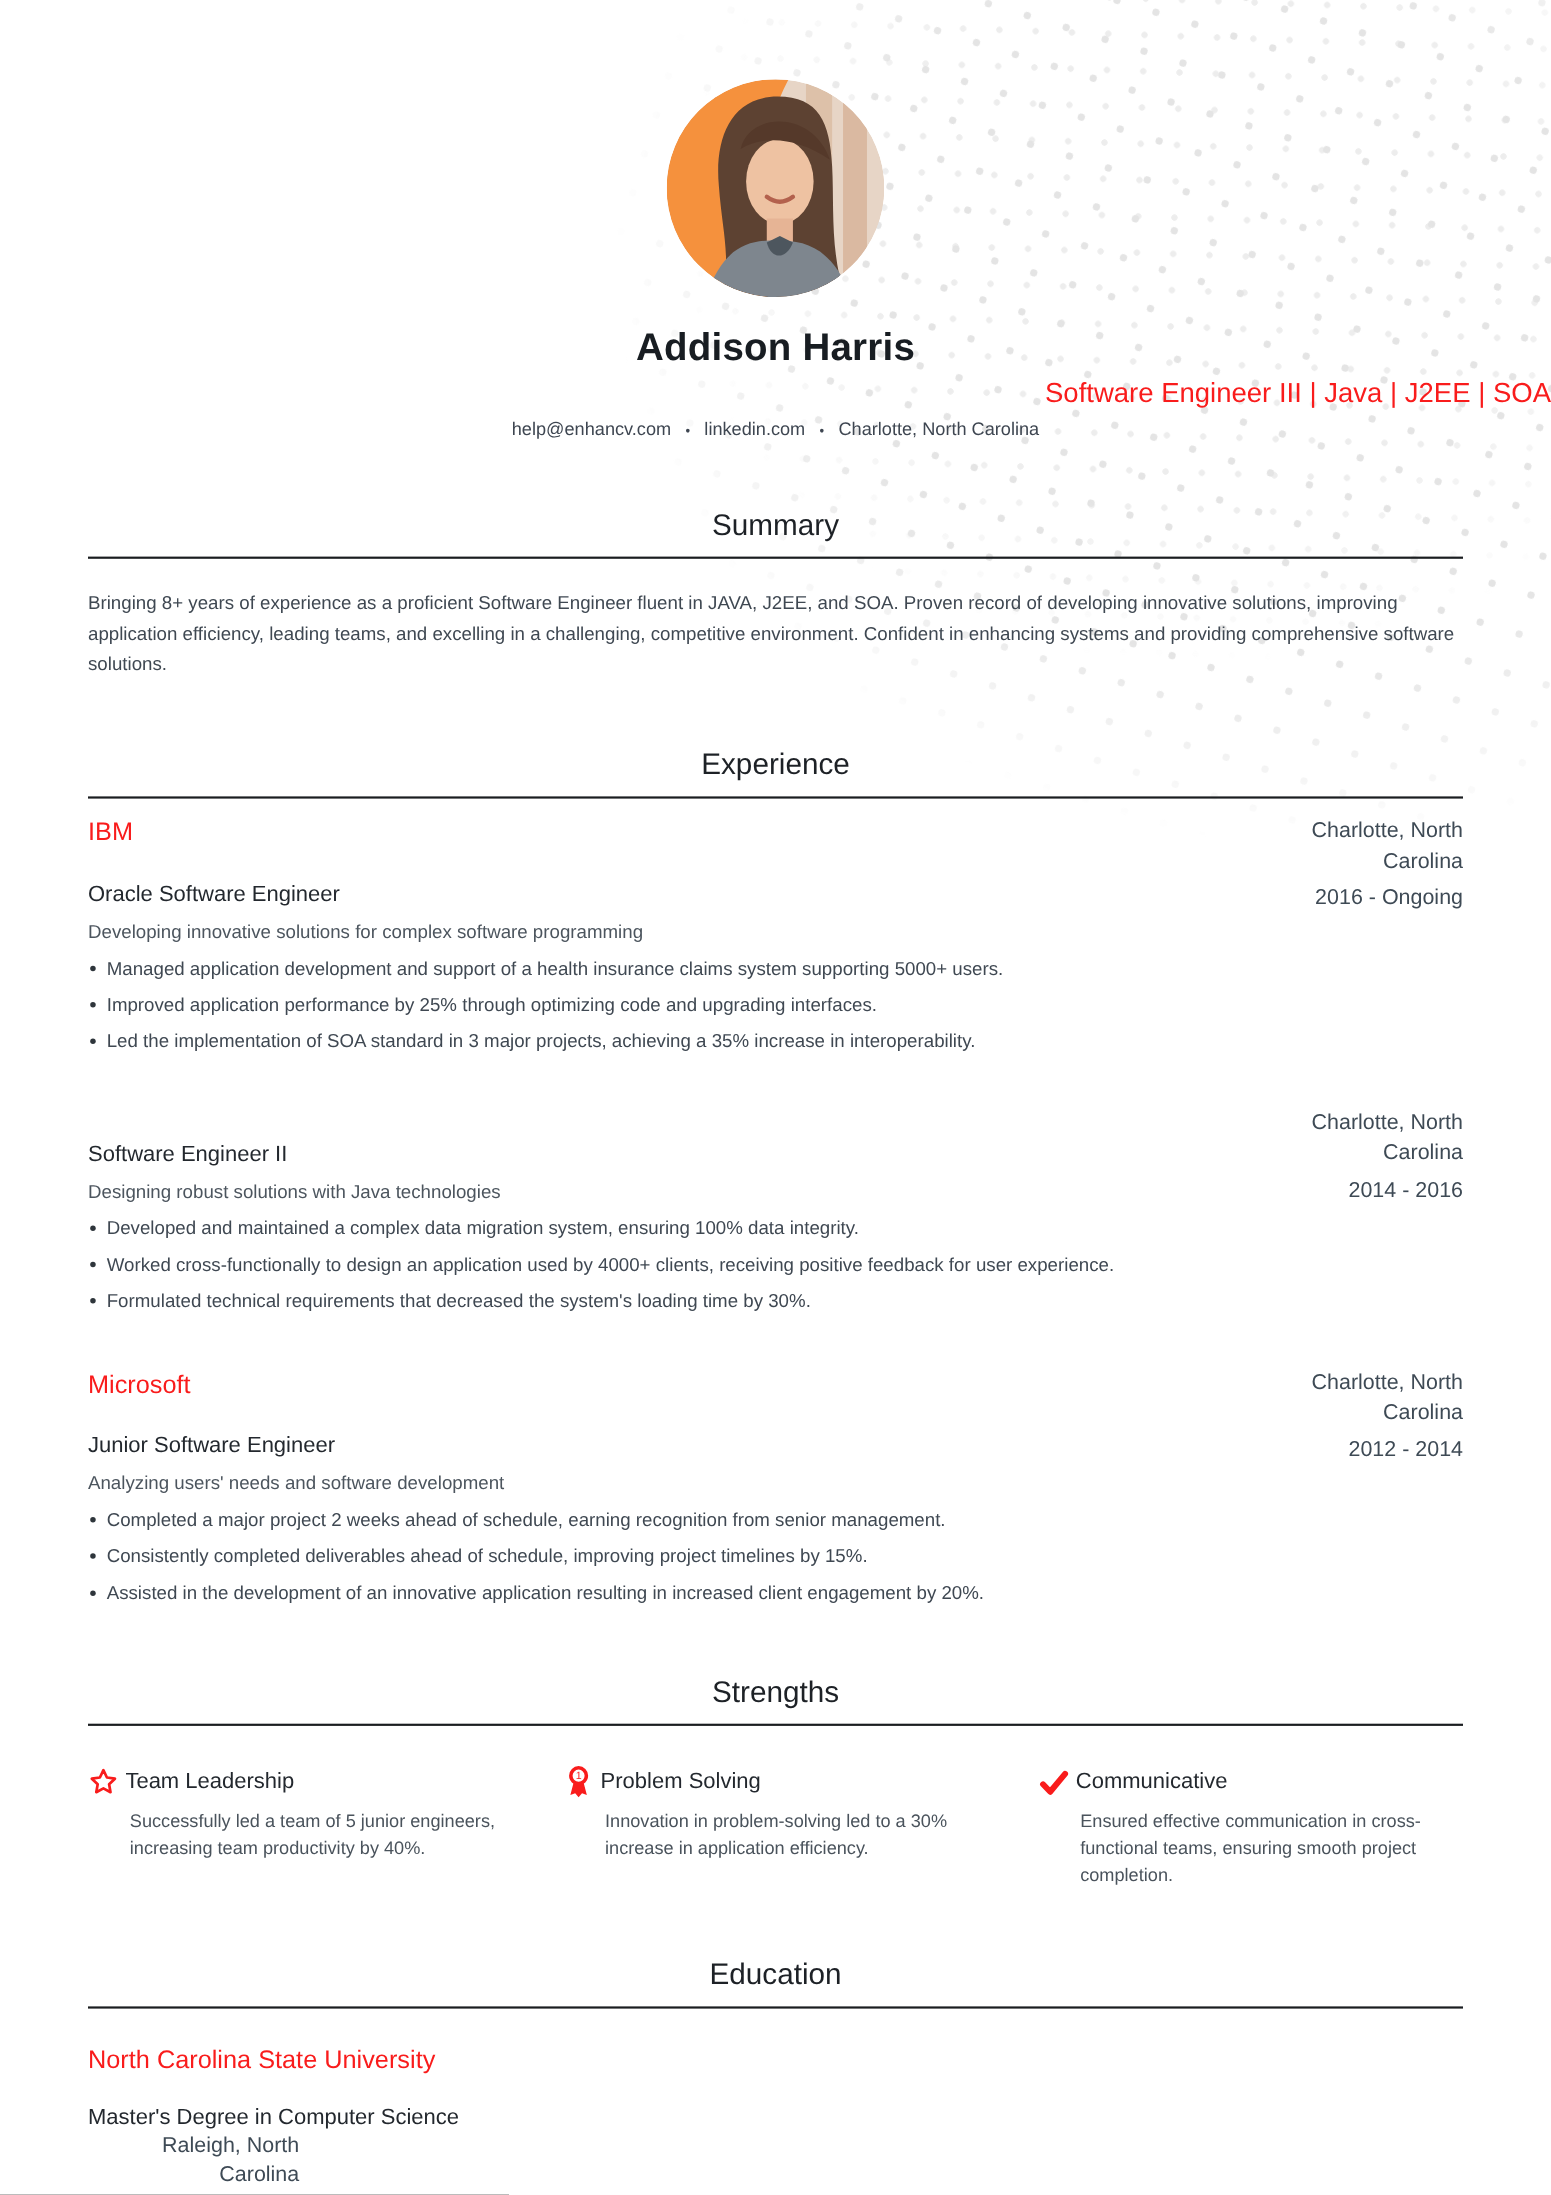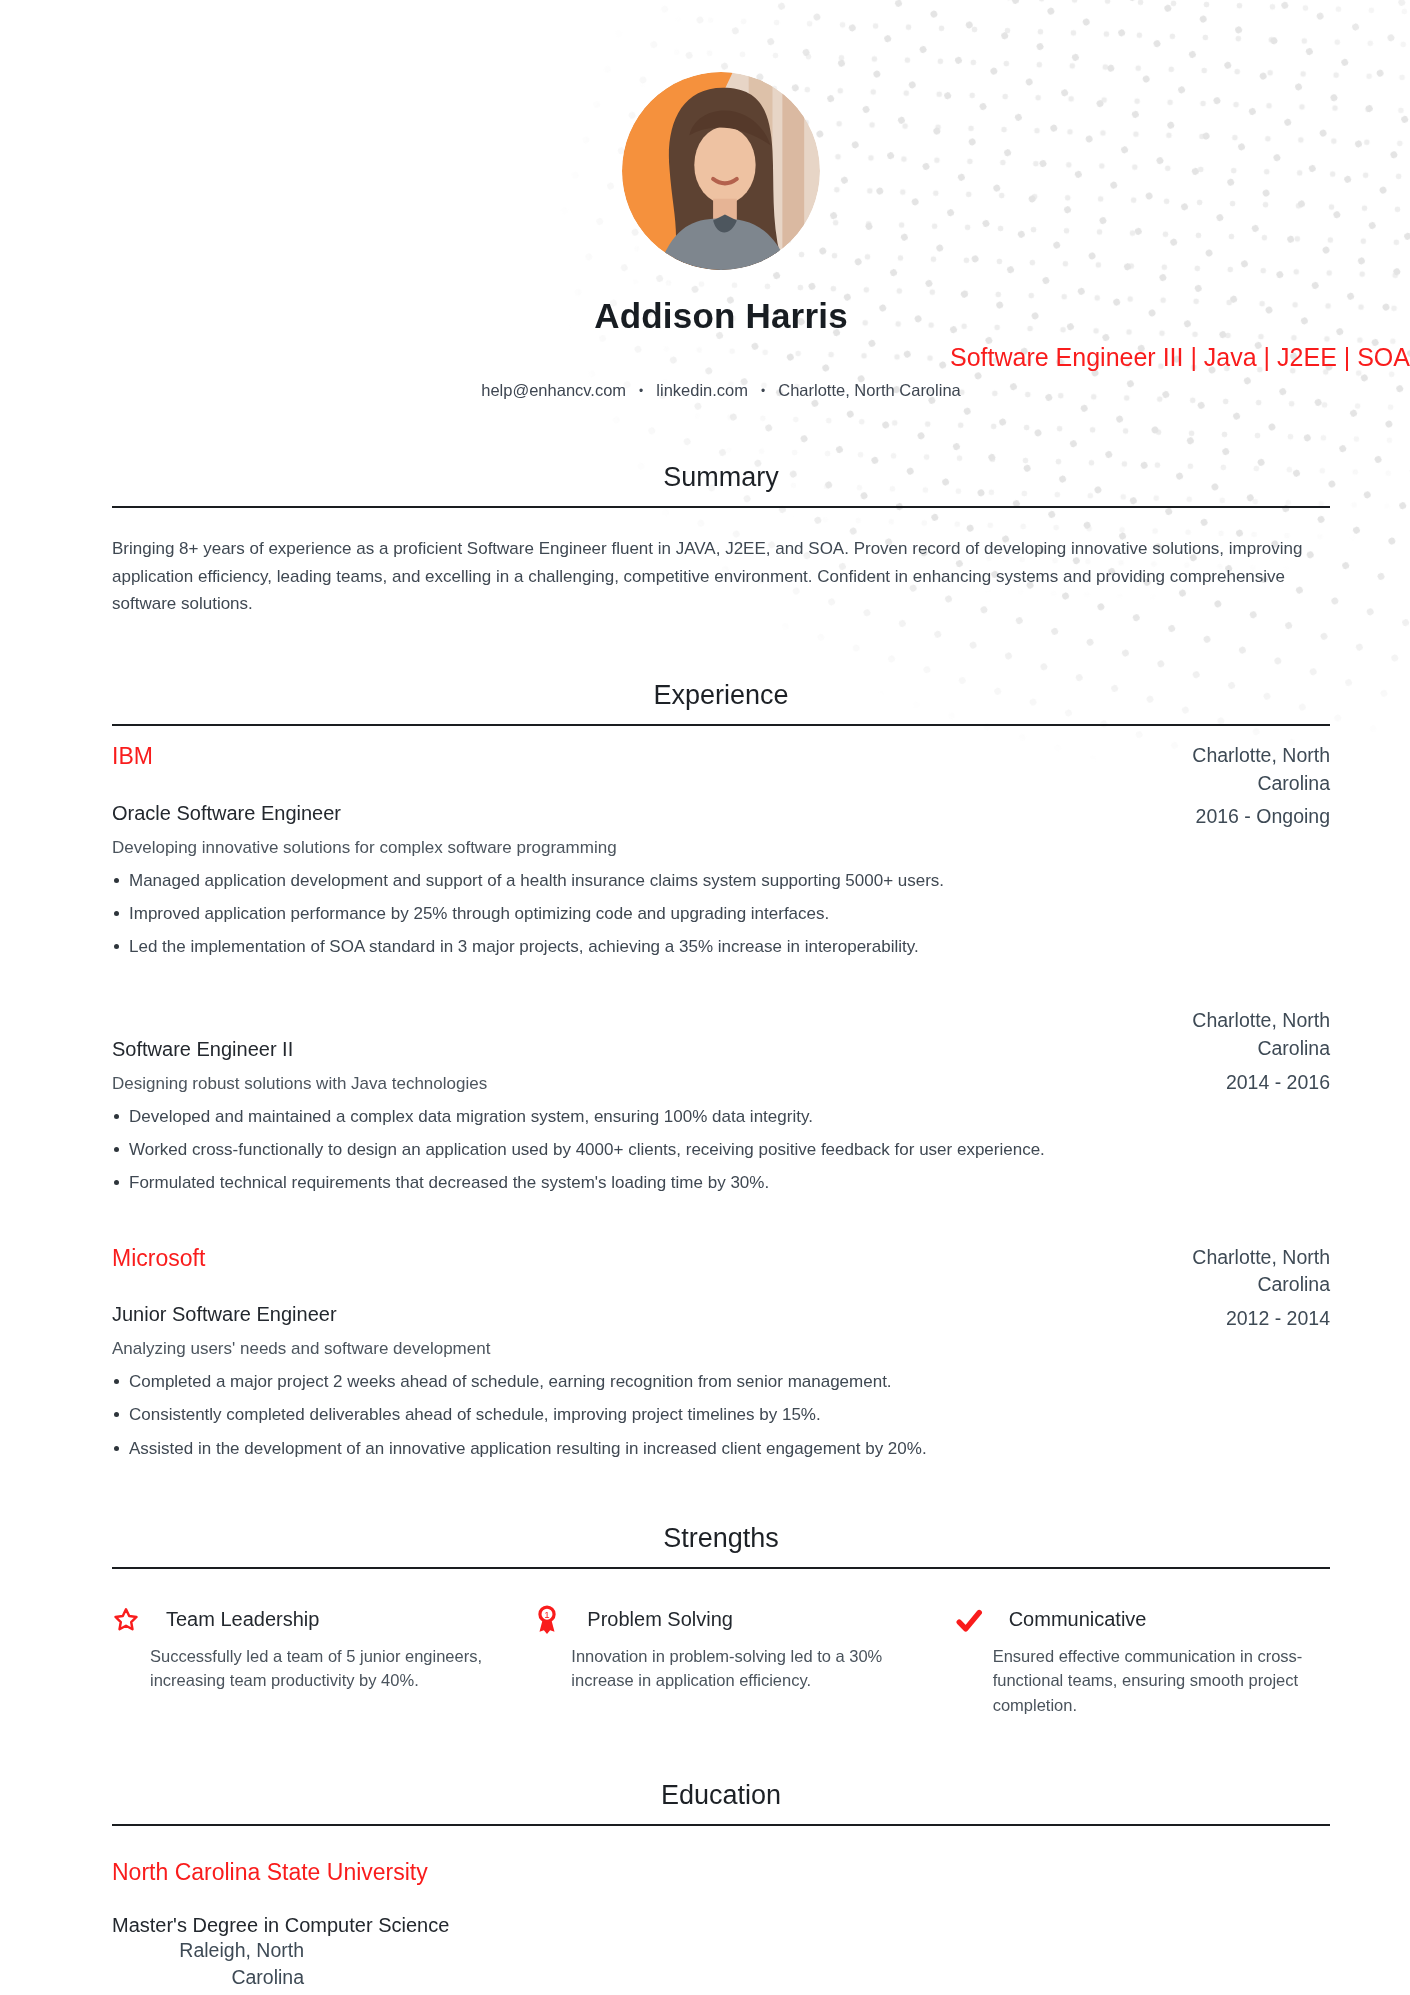--- a/index.html
+++ b/index.html
@@ -11,21 +11,21 @@
     --soft:#4c555e;
     --meta:#3e4a55;
     --line:#1a1d20;
     --dot:#e4e4e4;
   }
   *{box-sizing:border-box;margin:0;padding:0}
   html,body{background:#888;}
   body{font-family:"Liberation Sans","DejaVu Sans",sans-serif;}
   .page{
     position:relative;width:1410px;height:1995px;margin:0 auto;
-    background:#ffffff;overflow:hidden;padding-left:32px;
+    background:#ffffff;overflow:hidden;
   }
   
   .dotfield{position:absolute;pointer-events:none;}
   .dotfield.a{
     top:-170px;right:-190px;width:1330px;height:1240px;
     background-image:radial-gradient(circle,var(--dot) 3.1px,rgba(228,228,228,0) 3.7px);
     background-size:37px 37px;
     transform:rotate(17deg);
     -webkit-mask-image:radial-gradient(ellipse 57% 50% at 60% 33%,#000 50%,transparent 76%);
             mask-image:radial-gradient(ellipse 57% 50% at 60% 33%,#000 50%,transparent 76%);
@@ -61,21 +61,21 @@
   .job-meta{width:192px;text-align:right;font-size:19.5px;line-height:1.42;color:var(--meta);}
   .job-dates{margin-top:6px;}
   .company{font-size:23px;line-height:1.25;color:var(--accent);}
   .job-title{margin-top:31px;font-size:20px;color:var(--dark);}
   .job-desc{margin-top:13px;font-size:17px;color:var(--soft);}
   .job-bullets{margin-top:11px;list-style:none;}
   .bullet{display:flex;margin-top:9px;font-size:17px;line-height:1.42;color:var(--body);}
   .bullet .dot{flex:none;width:5px;height:5px;border-radius:50%;background:#2e353b;margin:9px 10px 0 2px;}
   
   .strengths-grid{margin-top:36px;display:grid;grid-template-columns:repeat(3,1fr);column-gap:46px;}
-  .strength-head{display:flex;align-items:center;gap:26px;}
+  .strength-head{display:flex;align-items:center;gap:6px;}
   .s-icon{flex:none;width:28px;height:30px;color:var(--accent);}
   .s-icon svg{display:block;width:100%;height:100%;}
   .s-title{font-size:20px;color:var(--dark);}
   .s-body{margin-top:9px;margin-left:38px;font-size:16.5px;line-height:1.5;color:#4a535c;}
   
   .schools{margin-top:32px;}
   .school{display:flex;flex-direction:column;}
   .school-name{font-size:23px;line-height:1.25;color:var(--accent);}
   .degree{margin-top:27px;font-size:20px;color:var(--dark);}
 </style>

